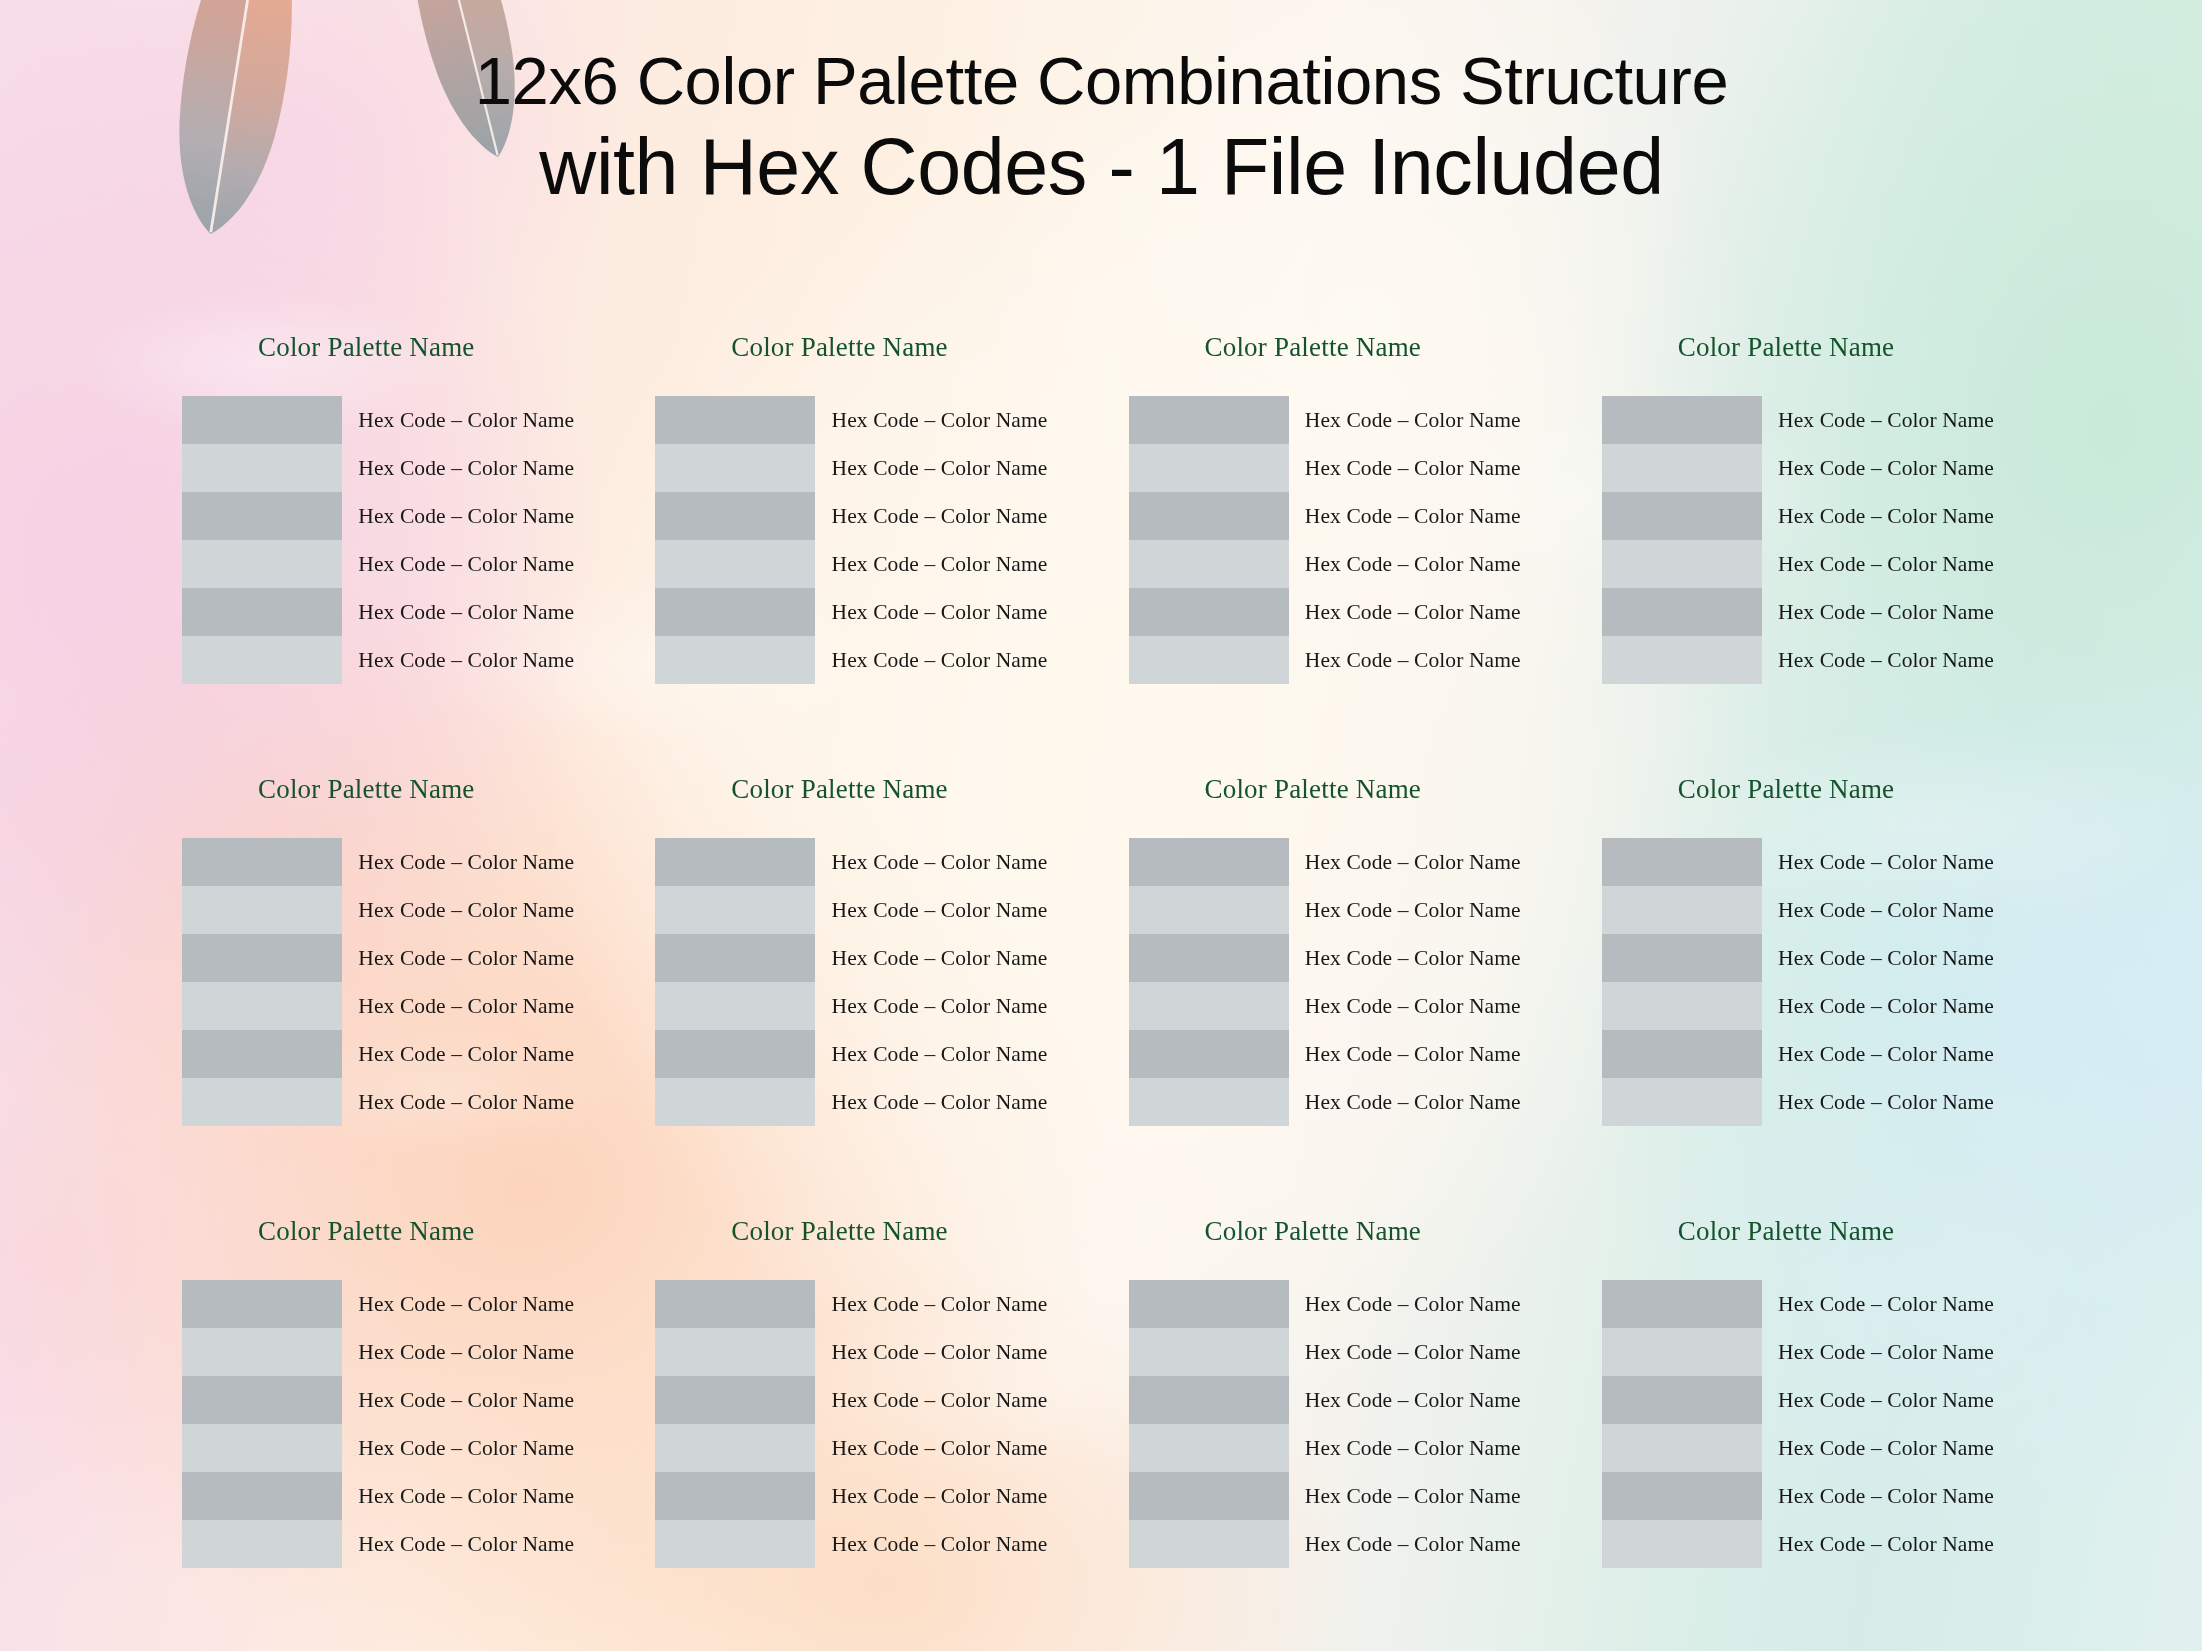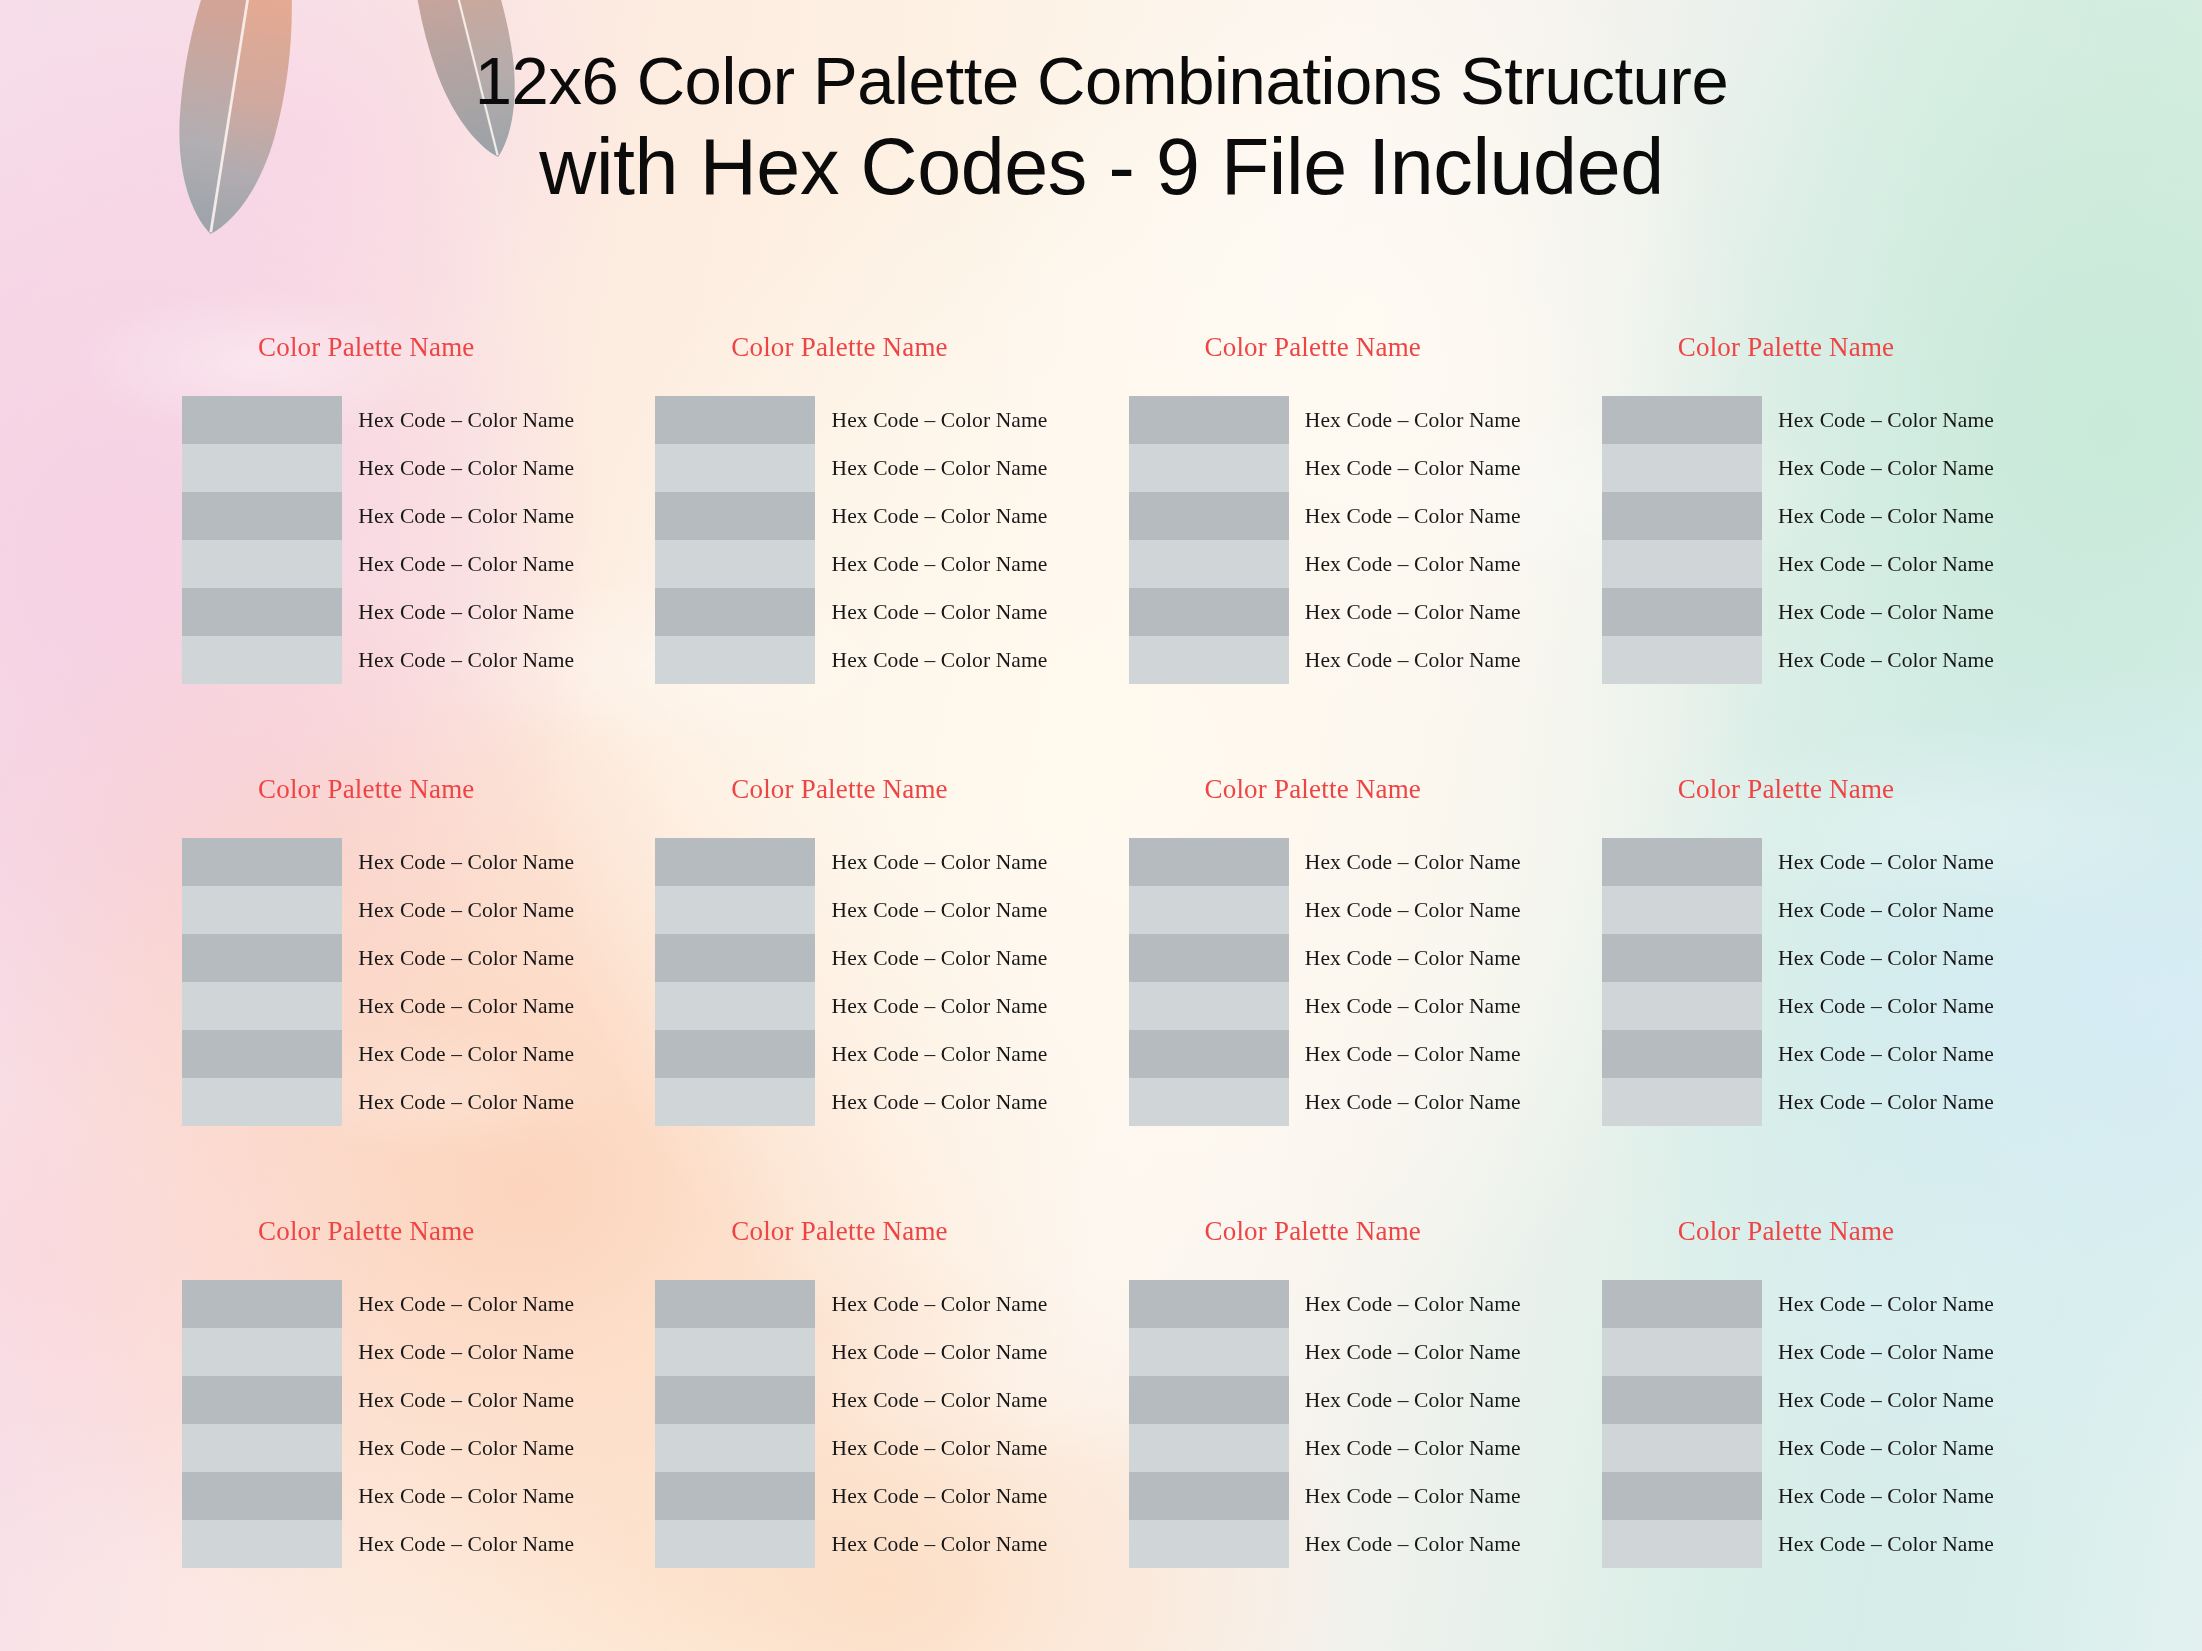--- a/index.html
+++ b/index.html
@@ -129,21 +129,21 @@
 
   .palette-row:last-child { margin-bottom: 0; }
 
   .palette-card {
     width: 487px;
     box-sizing: border-box;
   }
 
   .palette-heading {
     font-size: 27px;
-    color: #ef4444;
+    color: #14532d;
     text-align: left;
     padding-left: 103px;
     margin: 0 0 33px 0;
     font-weight: 400;
     white-space: nowrap;
     letter-spacing: 0.2px;
   }
 
   .palette-body {
     display: flex;
@@ -231,21 +231,21 @@
         </linearGradient>
       </defs>
       <path d="M59 0 C22 60 4 164 14 258 C21 316 41 352 59 368 Z" fill="url(#featherBb)" opacity="0.93"></path>
       <path d="M59 0 C96 60 114 164 104 258 C97 316 77 352 59 368 Z" fill="url(#featherB)" opacity="0.95"></path>
       <path d="M59 2 L59 366" stroke="#fbf2ee" stroke-width="2.6" fill="none" opacity="0.88"></path>
     </svg>
   </div>
 
   <div id="title-block">
     <div class="title-line" id="title-line-1">12x6 Color Palette Combinations Structure</div>
-    <div class="title-line" id="title-line-2">with Hex Codes - 9 File Included</div>
+    <div class="title-line" id="title-line-2">with Hex Codes - 1 File Included</div>
   </div>
 
   <div id="palette-grid">
       <div class="palette-row">
         <div class="palette-card">
           <div class="palette-heading">Color Palette Name</div>
           <div class="palette-body">
             <div class="swatch-stack">
               <div class="swatch" style="background: rgb(182, 187, 191);"></div>
               <div class="swatch" style="background: rgb(208, 213, 216);"></div>

